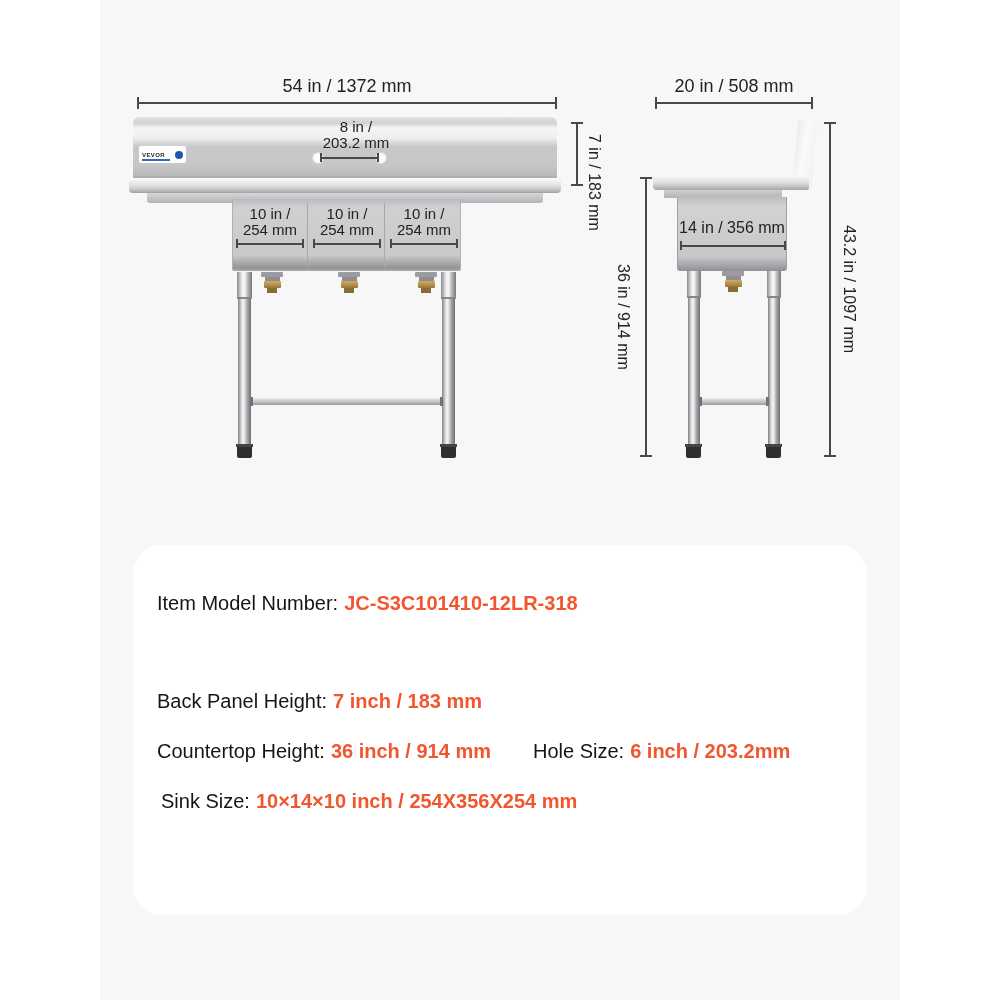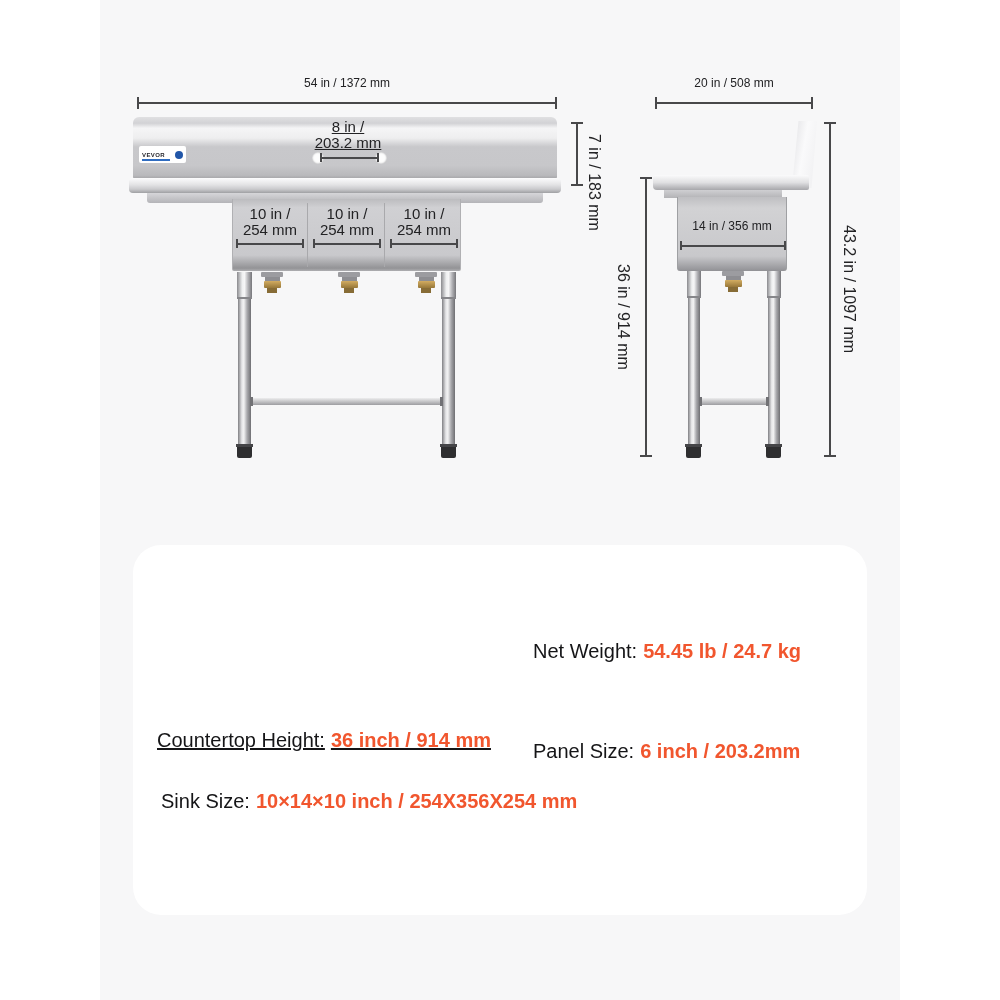--- a/index.html
+++ b/index.html
@@ -8,21 +8,21 @@
   .band { position:absolute; left:100px; top:0; width:800px; height:1000px; background:#f7f7f8; }
 
   
   .hline { position:absolute; height:2px; background:#48484a; }
   .hline::before, .hline::after { content:""; position:absolute; top:-5px; width:2px; height:12px; background:#48484a; }
   .hline::before { left:0; } .hline::after { right:0; }
   .hline.sm::before, .hline.sm::after { top:-4px; height:9px; }
   .vline { position:absolute; width:2px; background:#48484a; }
   .vline::before, .vline::after { content:""; position:absolute; left:-5px; width:12px; height:2px; background:#48484a; }
   .vline::before { top:0; } .vline::after { bottom:0; }
-  .dimtext { position:absolute; color:#222224; font-size:12px; text-align:center; white-space:nowrap; }
+  .dimtext { position:absolute; color:#222224; font-size:18px; text-align:center; white-space:nowrap; }
   .dimtext2 { position:absolute; color:#222224; font-size:15px; line-height:16px; text-align:center; }
   .vtext { position:absolute; writing-mode:vertical-rl; text-orientation:mixed; color:#222224; font-size:16px; text-align:center; white-space:nowrap; display:flex; align-items:center; justify-content:center; }
 
   
   .backsplash { position:absolute; left:133px; top:117px; width:424px; height:62px; border-radius:6px 6px 2px 2px;
     background:linear-gradient(180deg,#e0e0e2 0%,#d2d2d5 10%,#f5f5f6 18%,#eeeeef 34%,#c8c8cb 48%,#c7c7ca 78%,#b9b9bc 94%,#a3a3a6 100%); }
   .lip1 { position:absolute; left:129px; top:178px; width:432px; height:15px; border-radius:4px;
     background:linear-gradient(180deg,#fcfcfd 0%,#e3e3e5 45%,#c9c9cc 75%,#9fa0a3 100%); }
   .lip2 { position:absolute; left:147px; top:193px; width:396px; height:10px; border-radius:0 0 3px 3px;
     background:linear-gradient(180deg,#d6d6d9,#b4b4b8); }
@@ -80,21 +80,21 @@
     <div class="dimtext" style="left:137px; top:76px; width:420px;">54 in / 1372 mm</div>
     <div class="hline" style="left:137px; top:102px; width:420px;"></div>
 
     <div class="backsplash"></div>
     <div class="logo">
       <span class="logo-txt">VEVOR</span>
       <span class="logo-dot"></span>
       <span class="logo-bar"></span>
     </div>
 
-    <div class="dimtext2" style="left:298px; top:119px; width:100px;text-decoration:underline;">
+    <div class="dimtext2" style="left:306px; top:119px; width:100px;">
       <span style="display:block;">8 in /</span>
       <span style="display:block;">203.2 mm</span>
     </div>
     <div class="hole" style="left:312px;"></div>
     <div class="hole" style="left:375px;"></div>
     <div class="hline sm" style="left:320px; top:157px; width:59px;"></div>
 
     <div class="lip1"></div>
     <div class="lip2"></div>
 
@@ -151,21 +151,21 @@
 
   <div>
     <div class="dimtext" style="left:655px; top:76px; width:158px;">20 in / 508 mm</div>
     <div class="hline" style="left:655px; top:102px; width:158px;"></div>
 
     <div class="fin"></div>
     <div class="counter-s"></div>
     <div class="underlip-s"></div>
     <div class="bowl-s"></div>
 
-    <div class="dimtext" style="left:662px; top:219px; width:140px; font-size:12px;">14 in / 356 mm</div>
+    <div class="dimtext" style="left:662px; top:219px; width:140px; font-size:16px;">14 in / 356 mm</div>
     <div class="hline sm" style="left:680px; top:245px; width:106px;"></div>
 
     <div class="drain" style="left:720px; top:271px;">
       <div class="d-flange"></div>
         <div class="d-neck"></div>
       <div class="d-brass"></div>
         <div class="d-tail"></div>
     </div>
 
     <div class="leg" style="left:688px; width:12px; top:271px; height:175px;"></div>
@@ -177,26 +177,29 @@
     <div class="foot" style="left:766px;"></div>
 
     <div class="vline" style="left:645px; top:177px; height:280px;"></div>
     <div class="vtext" style="left:614px; top:177px; height:280px;">36 in / 914 mm</div>
 
     <div class="vline" style="left:829px; top:122px; height:335px;"></div>
     <div class="vtext" style="left:840px; top:122px; height:335px;">43.2 in / 1097 mm</div>
   </div>
 
   <div class="panel">
-    <div class="spec" style="left:400px; top:95px;">
-      <span>Net Weight:</span><b>54.45 lb / 24.7 kg</b>
-    </div>
-    <div class="spec" style="left:24px; top:184px;text-decoration:underline;">
+    <div class="spec" style="left:24px; top:47px;">
+      <span>Item Model Number:</span><b>JC-S3C101410-12LR-318</b>
+    </div>
+    <div class="spec" style="left:24px; top:145px;">
+      <span>Back Panel Height:</span><b>7 inch / 183 mm</b>
+    </div>
+    <div class="spec" style="left:24px; top:195px;">
       <span>Countertop Height:</span><b>36 inch / 914 mm</b>
     </div>
     <div class="spec" style="left:400px; top:195px;">
-      <span>Panel Size:</span><b>6 inch / 203.2mm</b>
+      <span>Hole Size:</span><b>6 inch / 203.2mm</b>
     </div>
     <div class="spec" style="left:28px; top:245px;">
       <span>Sink Size:</span><b>10×14×10 inch / 254X356X254 mm</b>
     </div>
   </div>
 </div>
 
 </body></html>

